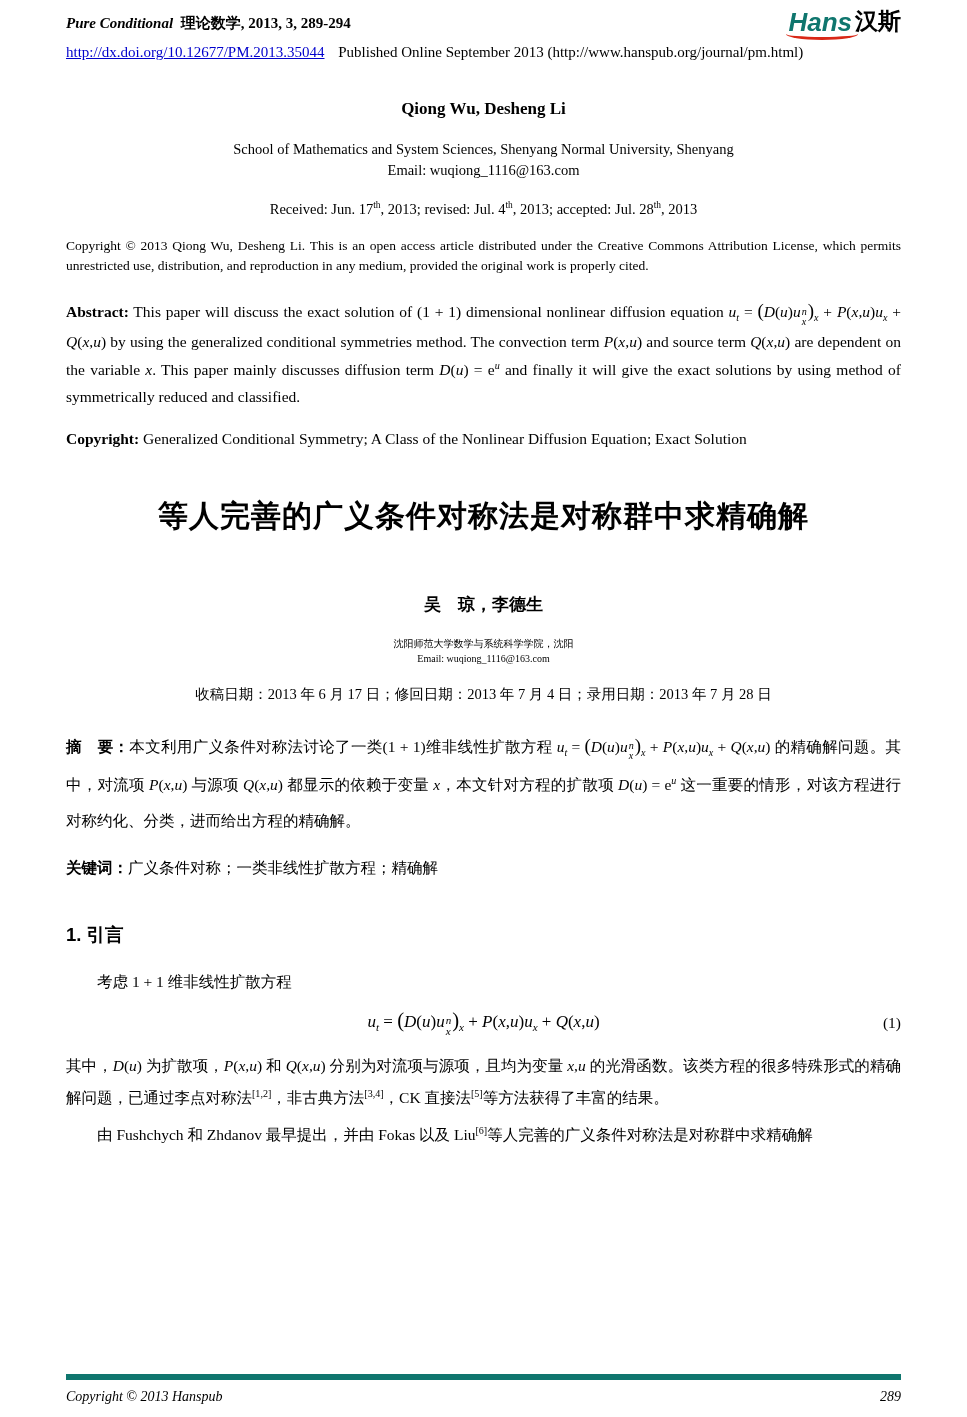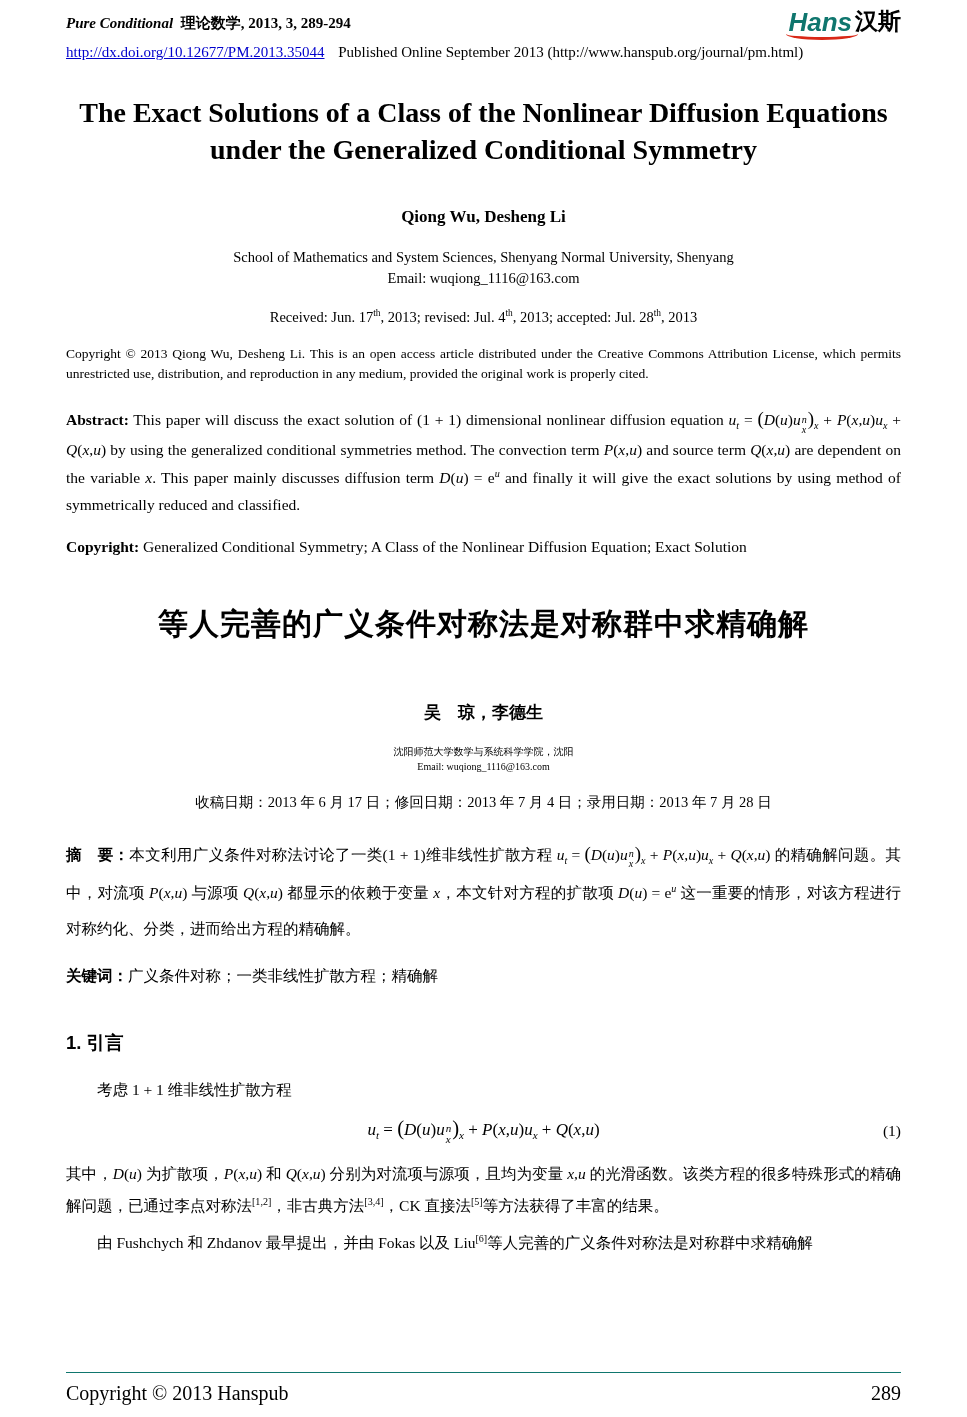--- a/index.html
+++ b/index.html
@@ -58,21 +58,21 @@
 
   
   sup, sub { font-size:0.65em; }
   .ss { display:inline-block; vertical-align:-0.5em; line-height:1; text-align:left; margin:0 1px; }
   .ss .t, .ss .b { display:block; font-size:0.65em; line-height:1.05; font-style:italic; }
   .bp { font-size:1.22em; }
 
   
   .footer { position:absolute; left:66px; right:66px; bottom:12px;
             display:flex; justify-content:space-between;
-            border-top:1px solid #0f766e; padding-top:9px; font-size:20px; }
+            border-top:6px solid #0f766e; padding-top:9px; font-size:14px;font-style:italic; }
 </style>
 </head>
 <body>
 
 <div class="page">
 
   <header class="header">
     <div class="header-row1">
       <div class="journal-line">
         <span class="jt-en">Pure Conditional</span>
@@ -81,21 +81,20 @@
       <div class="logo">
         <span class="logo-hans">Hans</span><span class="logo-cn">汉斯</span>
       </div>
     </div>
     <div class="header-row2">
       <a href="#" class="doi-link">http://dx.doi.org/10.12677/PM.2013.35044</a>
       <span class="published">Published Online September 2013 (http://www.hanspub.org/journal/pm.html)</span>
     </div>
   </header>
 
-  <h1 class="title-en">The Exact Solutions of a Class of the Nonlinear Diffusion Equations under the Generalized Conditional Symmetry</h1>
 
   <div class="authors-en">Qiong Wu, Desheng Li</div>
 
   <div class="affil-en">
     <div>School of Mathematics and System Sciences, Shenyang Normal University, Shenyang</div>
     <div>Email: wuqiong_1116@163.com</div>
   </div>
 
   <div class="received">Received: Jun. 17<sup>th</sup>, 2013; revised: Jul. 4<sup>th</sup>, 2013; accepted: Jul. 28<sup>th</sup>, 2013</div>
 

